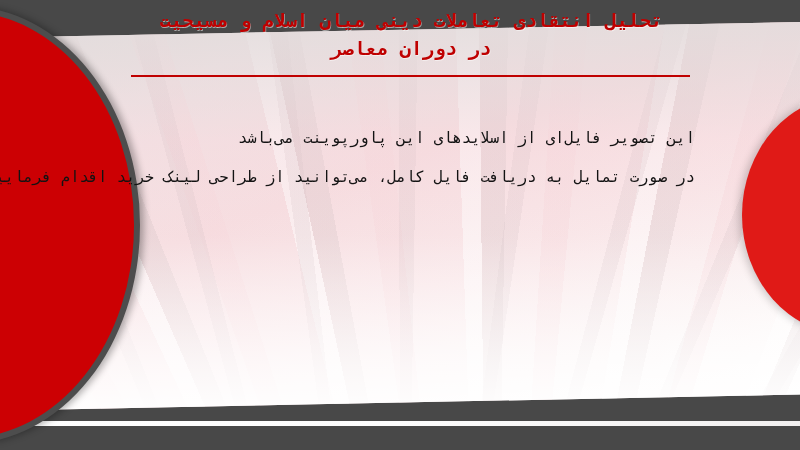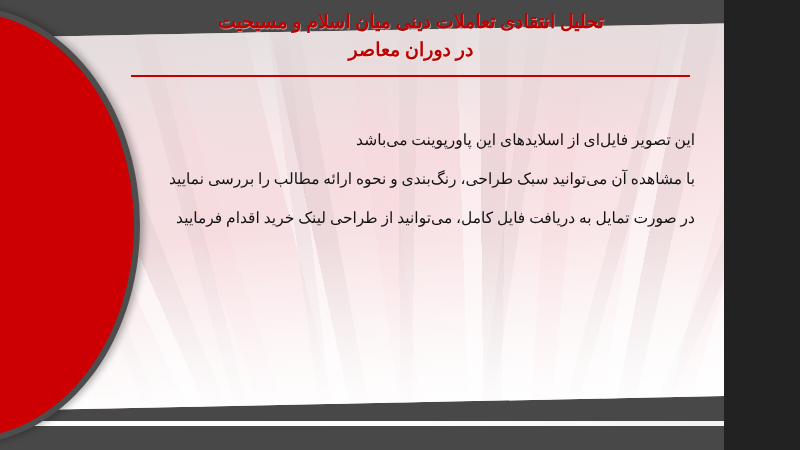--- a/index.html
+++ b/index.html
@@ -2,24 +2,24 @@
 <html><head>
 <meta charset="utf-8">
 <style>
   html, body {
     margin: 0;
     padding: 0;
     background: #222;
   }
   #slide {
     position: relative;
-    width: 724px;
+    width: 800px;
     height: 450px;
     overflow: hidden;
-    font-family: Liberation Serif, serif;
+    font-family: Liberation Mono, monospace;
     background: #eab308;
   }
 
   
   .frame-dark {
     position: absolute;
     inset: 0;
     background: #484848;
   }
 
@@ -172,17 +172,16 @@
 
   <div class="title-block">
     <div class="title-line">تحلیل انتقادی تعاملات دینی میان اسلام و مسیحیت</div>
     <div class="title-line">در دوران معاصر</div>
   </div>
 
   <div class="title-rule"></div>
 
   <div class="body-block">
     <div class="body-line">این تصویر فایل‌ای از اسلایدهای این پاورپوینت می‌باشد</div>
-    <div class="body-line">با مشاهده آن می‌توانید سبک طراحی، رنگ‌بندی و نحوه ارائه مطالب را بررسی نمایید</div>
     <div class="body-line">در صورت تمایل به دریافت فایل کامل، می‌توانید از طراحی لینک خرید اقدام فرمایید</div>
   </div>
 
 </div>
 
 </body></html>

